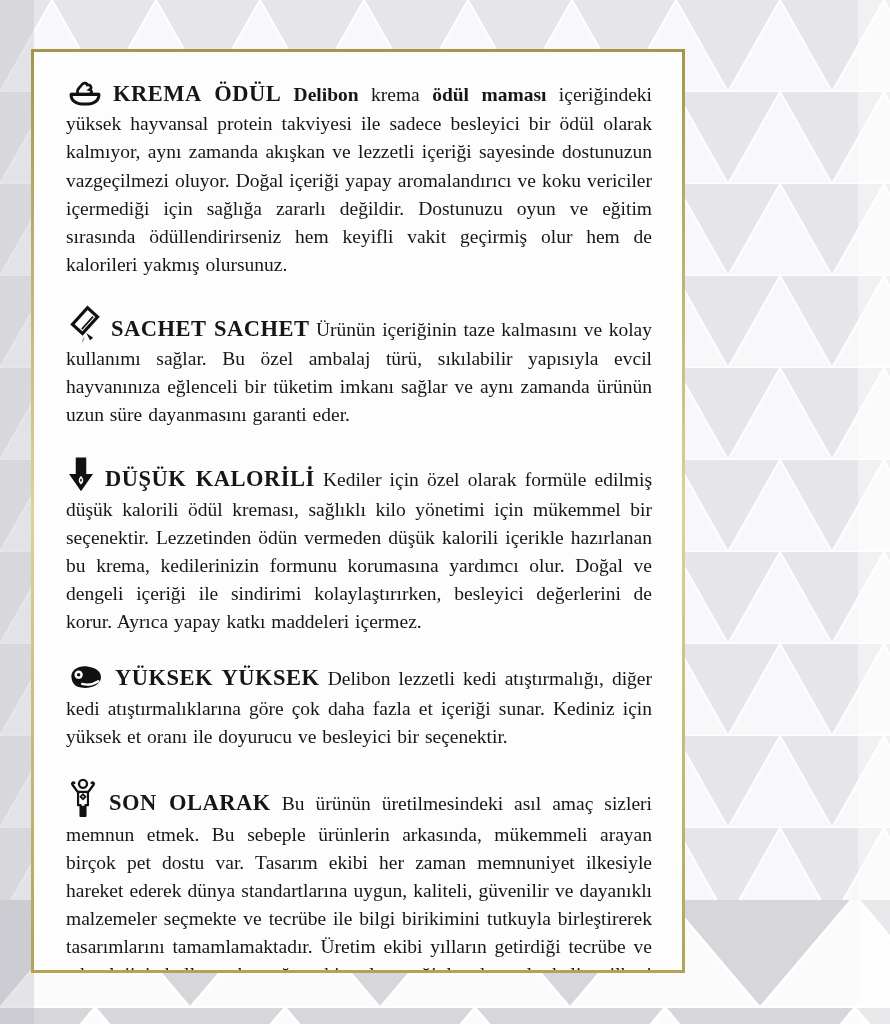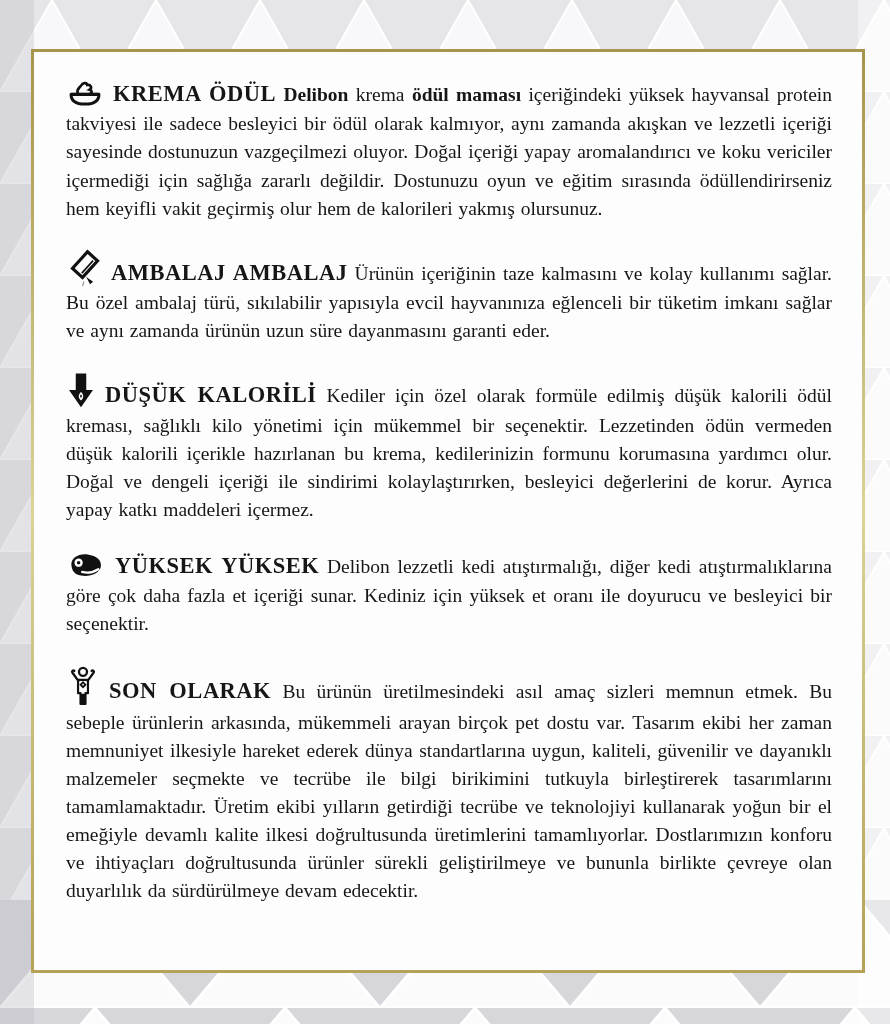--- a/index.html
+++ b/index.html
@@ -5,21 +5,21 @@
   html,body{margin:0;padding:0;}
   body{
     width:890px;height:1024px;position:relative;overflow:hidden;
     background:#ededf0;
     font-family:"Liberation Serif","DejaVu Serif",serif;
   }
   
   .bg{position:absolute;left:0;top:0;width:890px;height:1024px;display:block;}
   
   .panel{
-    position:absolute;left:31px;top:49px;width:834px;height:924px;
+    position:absolute;left:31px;top:49px;width:654px;height:924px;
     box-sizing:border-box;
     border:3px solid #bfae66;
     border-image:linear-gradient(to bottom,#a6954c,#dcd394,#b3a258) 1;
     background:#fdfdfd;
     padding:24px 30px 8px 32px;
     overflow:hidden;
   }
   .section{
     margin:0 0 26px 0;
     font-size:19.5px;
@@ -79,21 +79,21 @@
   <p class="section">
     <span class="icon">
       <svg width="36" height="38" viewBox="0 0 24 25">
         <g transform="rotate(42 12 11)">
           <rect x="7.5" y="2.5" width="9" height="15" fill="none" stroke="#111" stroke-width="2.1"></rect>
           <line x1="14.2" y1="4.4" x2="14.2" y2="15.6" stroke="#111" stroke-width="1.1"></line>
         </g>
         <path d="M13.5 18.5 l4.6 3.2 -2.1 1.6 z" fill="#111"></path>
         <line x1="12" y1="21.5" x2="11" y2="24.5" stroke="#999" stroke-width="0.8"></line>
       </svg>
-    </span><span class="heading">AMBALAJ AMBALAJ</span><span> Ürünün içeriğinin taze kalmasını ve kolay kullanımı sağlar. Bu özel ambalaj türü, sıkılabilir yapısıyla evcil hayvanınıza eğlenceli bir tüketim imkanı sağlar ve aynı zamanda ürünün uzun süre dayanmasını garanti eder.</span>
+    </span><span class="heading">SACHET SACHET</span><span> Ürünün içeriğinin taze kalmasını ve kolay kullanımı sağlar. Bu özel ambalaj türü, sıkılabilir yapısıyla evcil hayvanınıza eğlenceli bir tüketim imkanı sağlar ve aynı zamanda ürünün uzun süre dayanmasını garanti eder.</span>
   </p>
 
   <p class="section">
     <span class="icon">
       <svg width="30" height="38" viewBox="0 0 20 25">
         <polygon points="10,24 2,12.5 6.5,12.5 6.5,1.5 13.5,1.5 13.5,12.5 18,12.5" fill="#111"></polygon>
         <path d="M10 19.5 c-2 -1.7 -2 -3.7 0 -5.6 c2 1.9 2 3.9 0 5.6 z" fill="#fff"></path>
         <path d="M10 17.8 c-0.8 -0.8 -0.8 -1.7 0 -2.5 c0.8 0.8 0.8 1.7 0 2.5 z" fill="#111"></path>
       </svg>
     </span><span class="heading">DÜŞÜK KALORİLİ</span><span> Kediler için özel olarak formüle edilmiş düşük kalorili ödül kreması, sağlıklı kilo yönetimi için mükemmel bir seçenektir. Lezzetinden ödün vermeden düşük kalorili içerikle hazırlanan bu krema, kedilerinizin formunu korumasına yardımcı olur. Doğal ve dengeli içeriği ile sindirimi kolaylaştırırken, besleyici değerlerini de korur. Ayrıca yapay katkı maddeleri içermez.</span>

